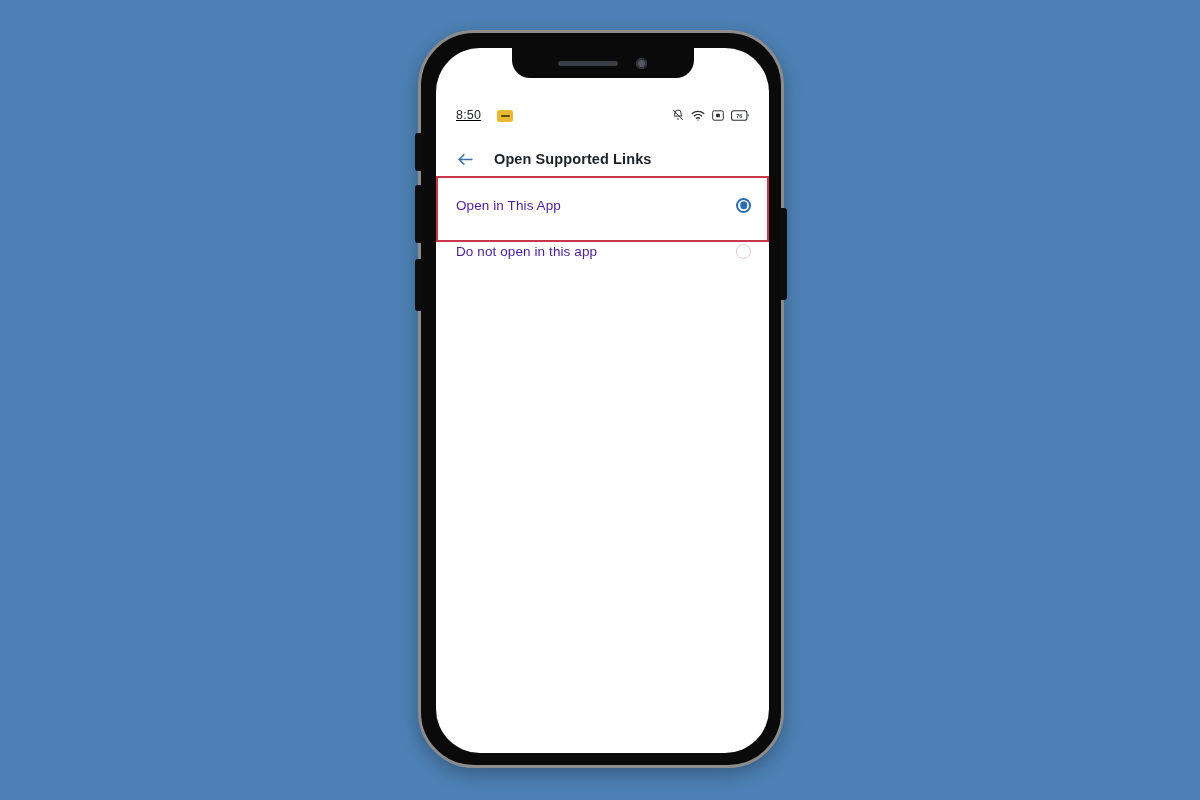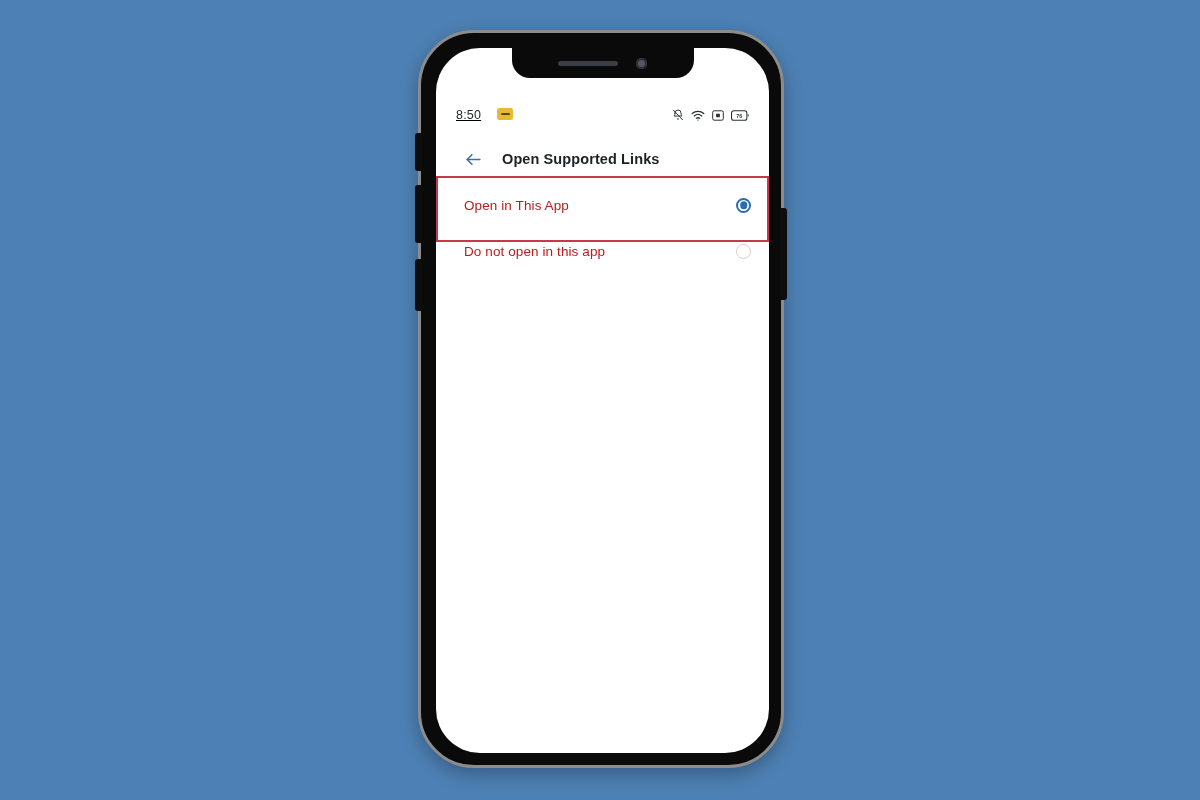--- a/index.html
+++ b/index.html
@@ -77,21 +77,21 @@
 
   
   #status-bar {
     position:absolute;
     top:56px; left:0; right:0;
     height:22px;
     padding:0 20px;
     display:flex; align-items:center; justify-content:space-between;
     z-index:20;
   }
-  #status-left { display:flex; align-items:flex-start; gap:16px;text-decoration:underline; }
+  #status-left { display:flex; align-items:flex-end; gap:16px;text-decoration:underline; }
   #clock {
     font-size:12.5px;
     color:#23272e;
     letter-spacing:0.2px;
   }
   #notif-chip {
     width:16px; height:12px;
     background:#e8b933;
     border-radius:2.5px;
     position:relative;
@@ -106,21 +106,21 @@
   }
   #status-right { display:flex; align-items:center; gap:7px; }
   .sb-icon { display:block; }
 
   
   #app-bar {
     position:absolute;
     top:92px; left:0; right:0;
     height:38px;
     display:flex; align-items:center;
-    padding-left:26px;
+    padding-left:18px;
     gap:18px;
     z-index:10;
   }
   #back-button {
     width:22px; height:22px;
     display:flex; align-items:center; justify-content:center;
     cursor:pointer;
   }
   #page-title {
     font-size:14.5px;
@@ -136,23 +136,22 @@
     z-index:5;
   }
   .option-row {
     height:46px;
     display:flex; align-items:center; justify-content:space-between;
     padding:0 18px 0 20px;
     cursor:pointer;
   }
   .option-label {
     font-size:13.5px;
-    color:#b91c1c;
+    color:#4c1d95;
     letter-spacing:0.1px;
-    margin-left:8px;
   }
   .radio {
     width:15px; height:15px;
     border-radius:50%;
     flex:0 0 auto;
     position:relative;
   }
   .radio.unchecked {
     border:1.3px solid #e3c8cc;
     background:#fff;

